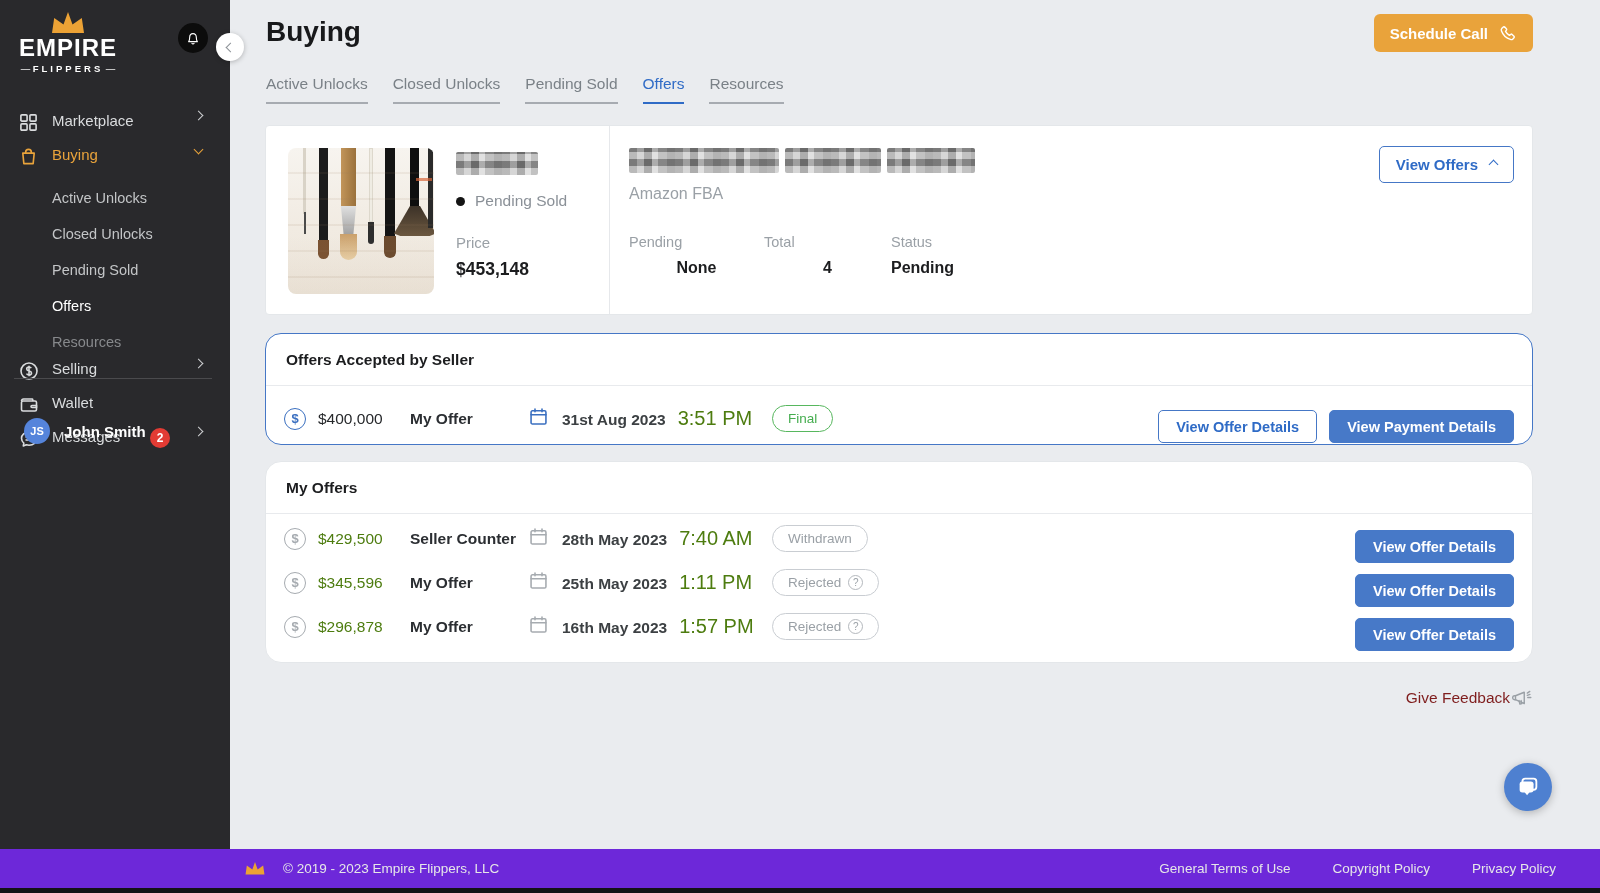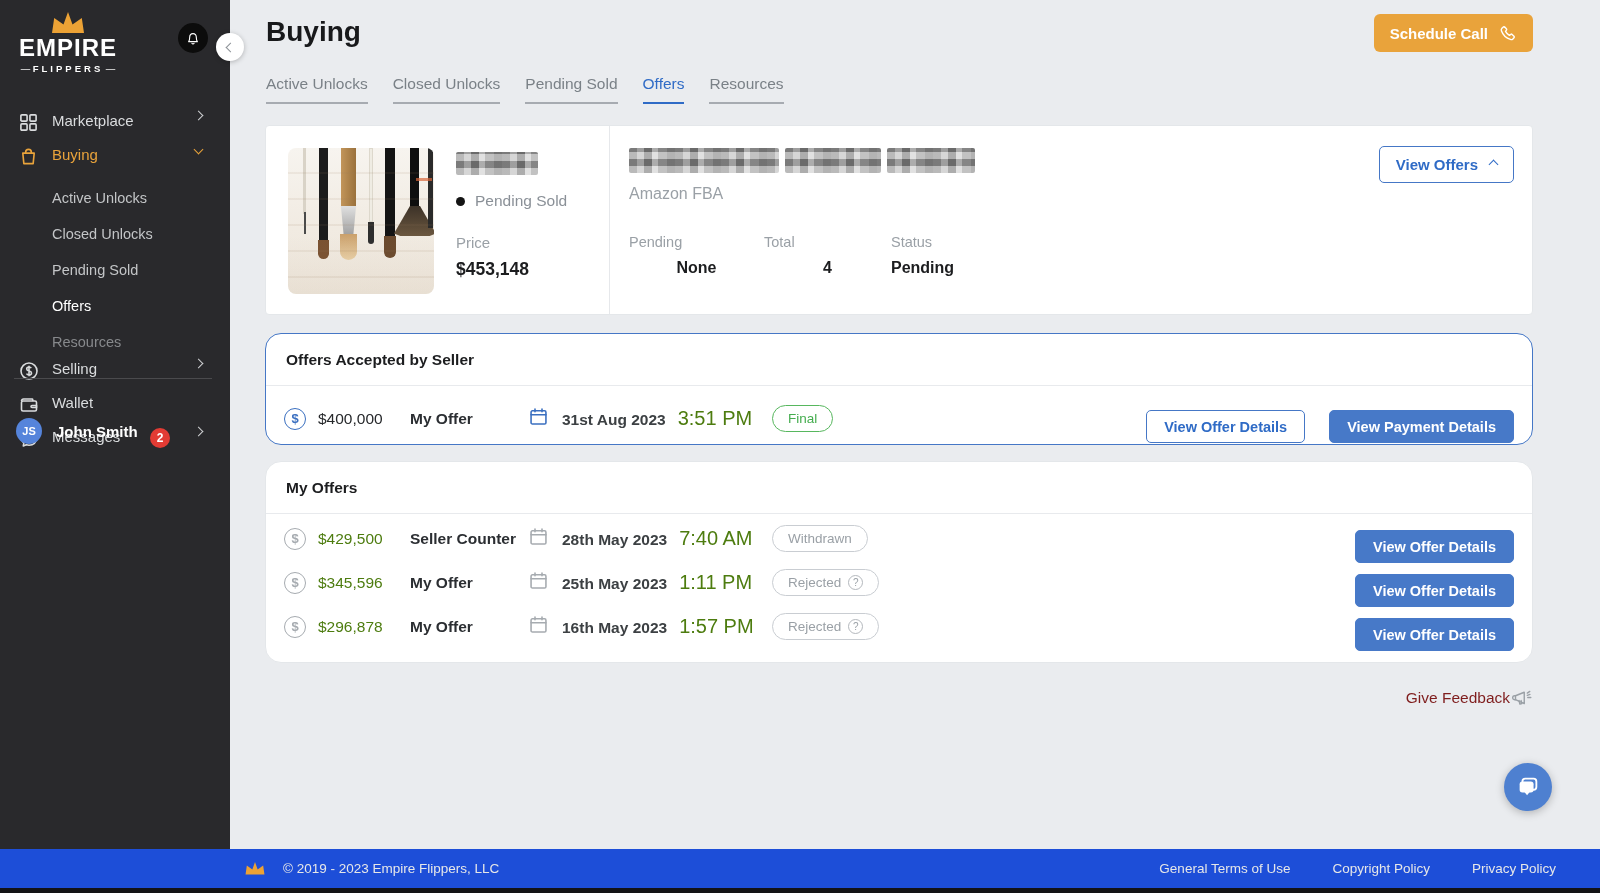--- a/index.html
+++ b/index.html
@@ -50,21 +50,21 @@
   .chev.up { transform:rotate(-135deg); }
   .nav-item .spacer { flex:1; }
   .nav-item .chev { color:#cfd1d3; }
   .nav-item.gold .chev { color:#E9A33B; }
   .msg-badge {
     width:20px; height:20px; background:#E23B34; color:#fff; border-radius:50%;
     font-size:12px; font-weight:700; display:flex; align-items:center; justify-content:center;
     margin-left:auto; margin-right:32px;
   }
   .side-divider { position:absolute; left:14px; right:18px; top:378px; height:1px; background:#4a4a4d; }
-  .user-row { position:absolute; left:0; right:0; top:414px; display:flex; align-items:center; padding:0 28px 0 16px; height:34px; }
+  .user-row { position:absolute; left:0; right:0; top:414px; display:flex; align-items:center; padding:0 28px 0 24px; height:34px; }
   .avatar {
     width:26px; height:26px; border-radius:50%; background:#5584DB; color:#fff;
     font-size:11px; font-weight:700; display:flex; align-items:center; justify-content:center; margin-right:14px;
   }
   .user-name { color:#fff; font-size:15px; font-weight:600; flex:1; }
   
   .main { position:absolute; left:230px; right:0; top:0; bottom:44px; background:#EAECEF; z-index:1; }
   .page-title { position:absolute; left:36px; top:16px; font-size:28px; font-weight:800; color:#18191b; }
   .schedule-btn {
     position:absolute; right:67px; top:14px; height:38px;
@@ -155,40 +155,40 @@
   .otime { font-size:20px; color:#4d7c0f; margin-left:12px; font-weight:400; }
   .pill {
     display:inline-flex; align-items:center; gap:7px; justify-self:start;
     border:1px solid #c9cdd2; color:#9aa0a6; border-radius:999px;
     font-size:13.5px; padding:5px 15px; background:#fff;
   }
   .pill.green { border-color:#57B75E; color:#45AD4F; }
   .ic-q { width:15px; height:15px; border:1.2px solid #b4b8bd; border-radius:50%;
     display:inline-flex; align-items:center; justify-content:center; font-size:10px; color:#9aa0a6; }
   .ic-q::before { content:"?"; }
-  .row-actions { justify-self:end; display:flex; gap:24px; grid-column:7;margin-top:16px; }
+  .row-actions { justify-self:end; display:flex; gap:12px; grid-column:7;margin-top:16px; }
   .btn {
     height:33px; border-radius:5px; font-size:14.5px; font-weight:700; padding:0 17px;
     display:flex; align-items:center; cursor:pointer; font-family:"Liberation Sans", sans-serif;
   }
   .btn.outline { background:#fff; border:1px solid #4577C6; color:#2F6BC6; }
   .btn.solid { background:#4779C8; border:1px solid #4779C8; color:#fff; }
   
   .feedback {
     margin-top:24px; display:flex; justify-content:flex-end; align-items:center; gap:2px;
     color:#7f1d1d; font-size:15.5px;
   }
   .chat-widget {
     position:absolute; right:48px; bottom:82px; width:48px; height:48px; z-index:4;
     background:#4E80D0; border-radius:50%; display:flex; align-items:center; justify-content:center;
     box-shadow:0 2px 8px rgba(0,0,0,.25); cursor:pointer;
   }
   .footer {
     position:absolute; left:0; right:0; bottom:0; height:44px; z-index:3;
-    background:#1d4ed8; border-bottom:5px solid #131316;
+    background:#6d28d9; border-bottom:5px solid #131316;
     display:flex; align-items:center; padding:0 44px 0 242px;
     color:#E6E7E8; font-size:13.5px;
   }
   .footer .copy { margin-left:15px; }
   .footer .flinks { margin-left:auto; display:flex; gap:42px; }
   .footer .flinks span { cursor:pointer; }
 </style>
 </head>
 <body>
 

